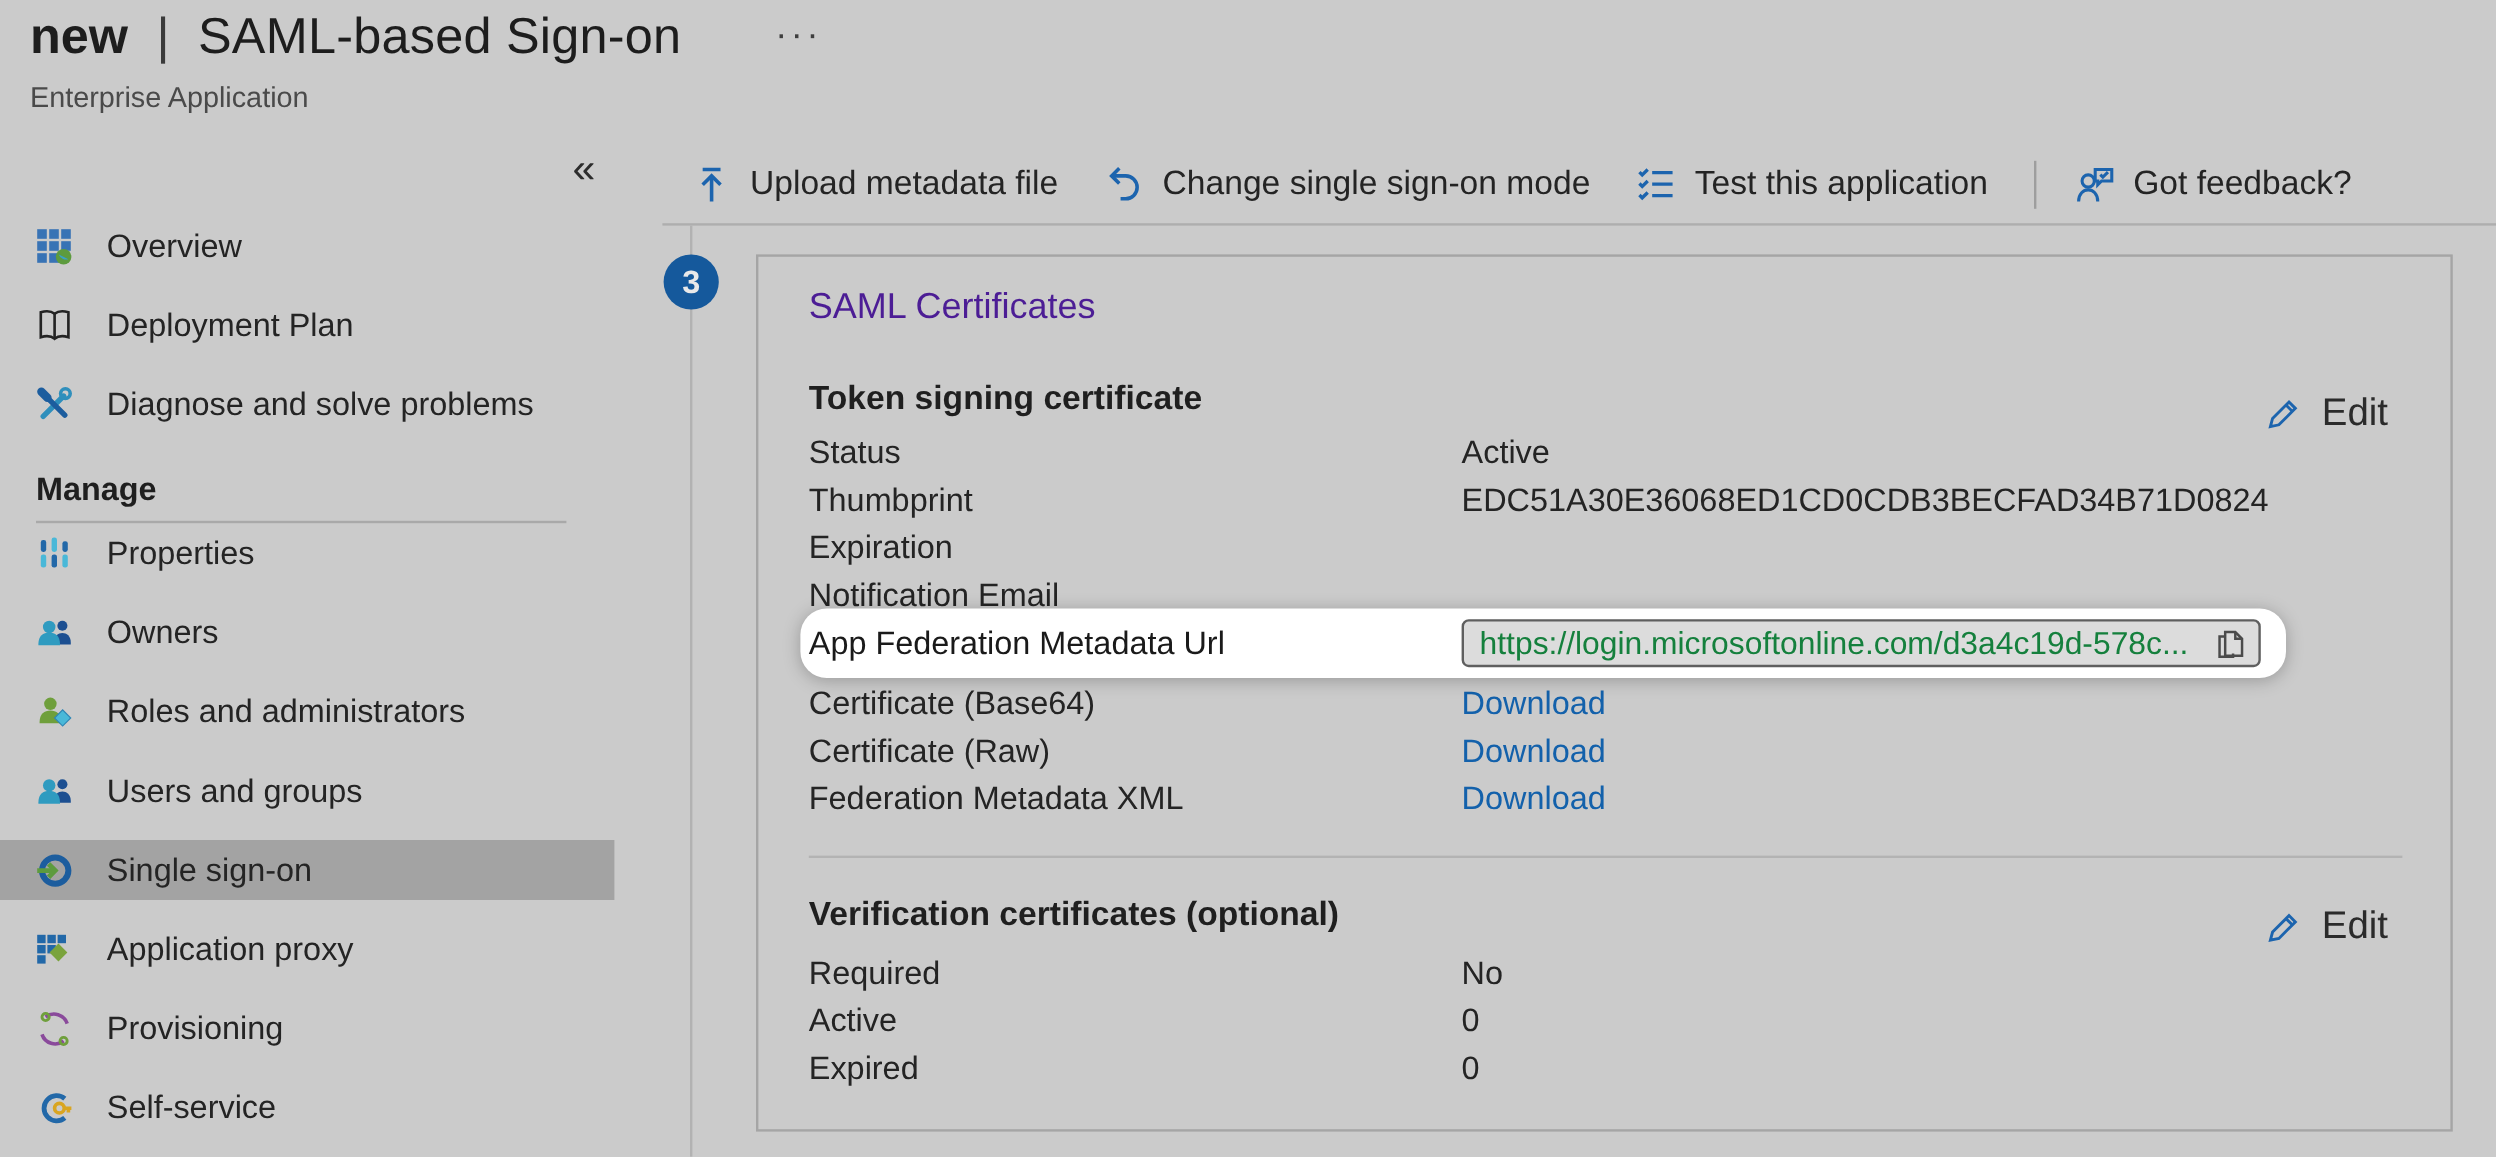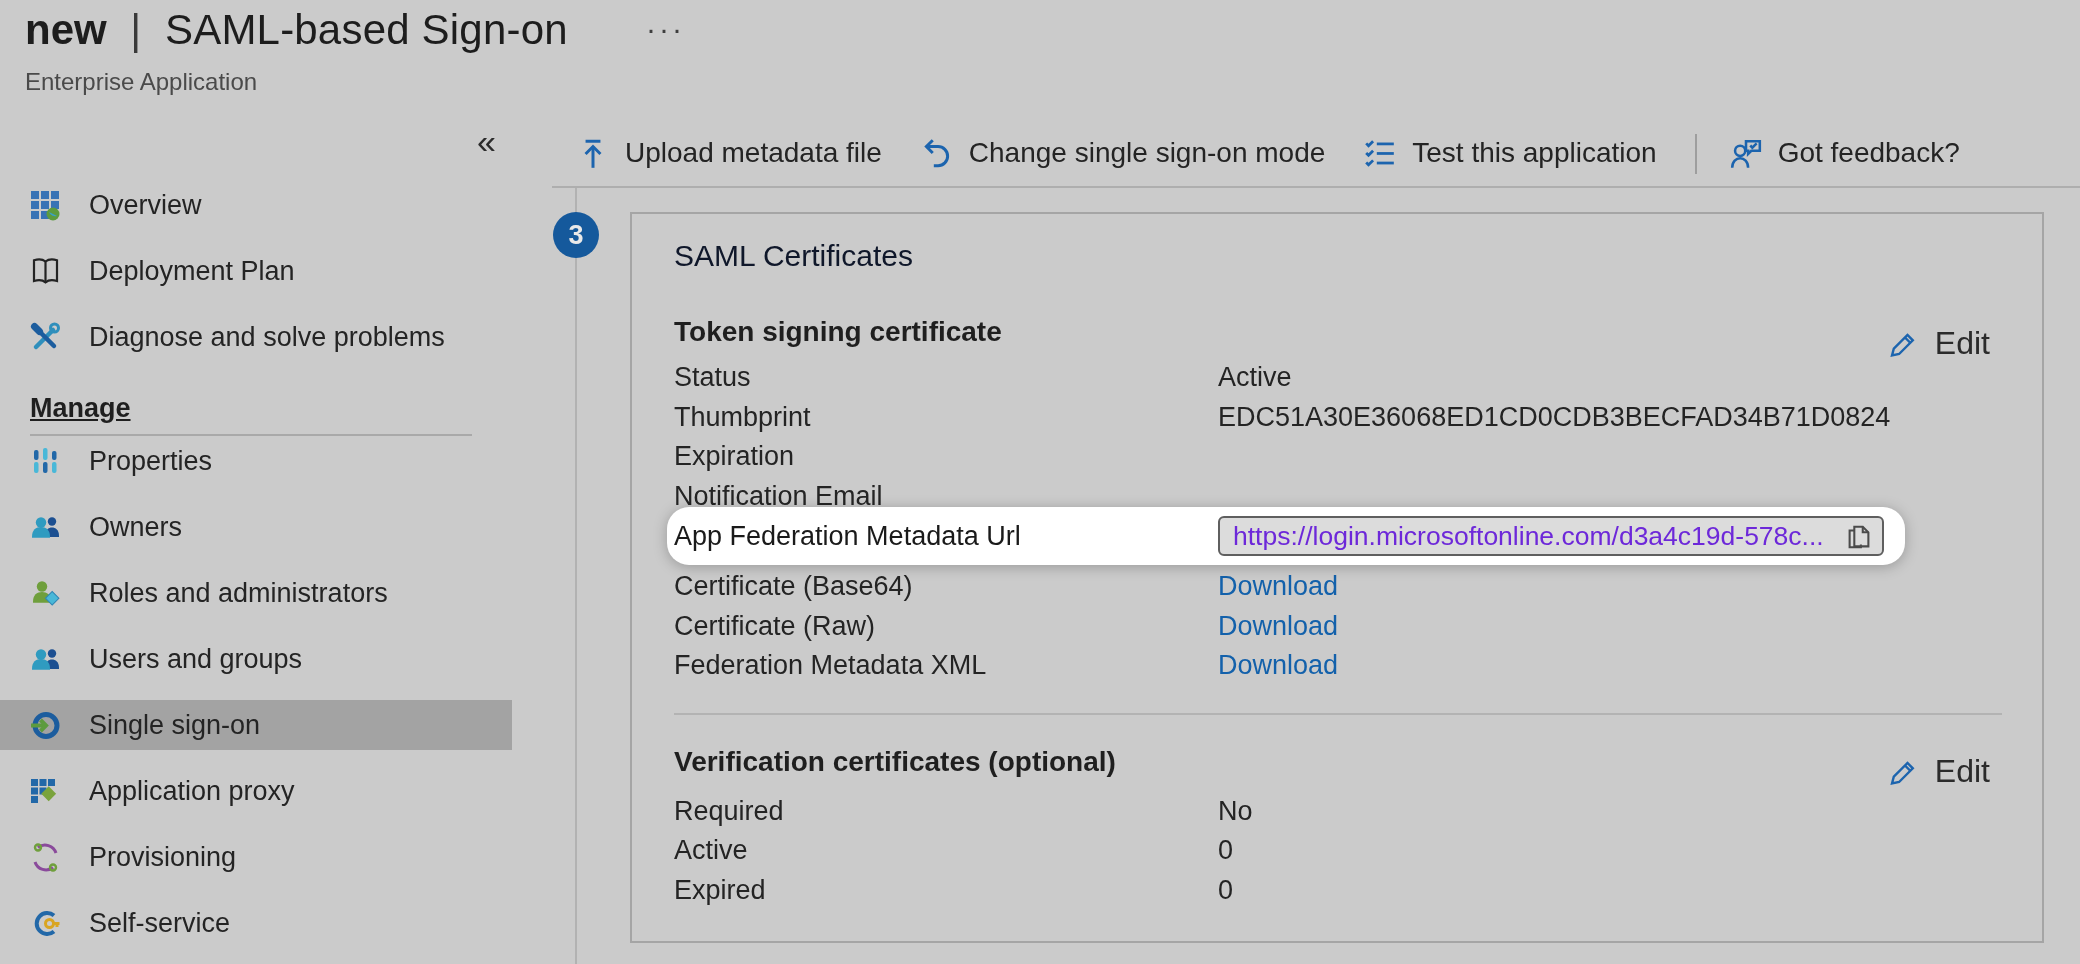--- a/index.html
+++ b/index.html
@@ -15,37 +15,37 @@
   .hdr-more { position:absolute; left:646px; top:12px; font-size:30px; letter-spacing:3px; color:#3e3e3e; cursor:pointer; }
   .hdr-sub { position:absolute; left:25px; top:68px; font-size:24px; color:#4a4a4a; }
 
   
   .sidebar { position:absolute; left:0; top:110px; width:512px; bottom:0; }
   .collapse { position:absolute; right:16px; top:14px; font-size:34px; color:#2c2c2c; cursor:pointer; line-height:1; }
   .nav { position:absolute; left:0; top:70px; width:512px; }
   .nav-item { height:50px; margin-bottom:16px; display:flex; align-items:center; padding-left:30px; gap:28px; font-size:27px; color:#242424; cursor:pointer; }
   .nav-item svg { width:31px; height:31px; flex:0 0 31px; }
   .nav-item.selected { background:#a3a3a3; }
-  .nav-section { margin-top:32px; height:28px; padding-left:30px; font-size:27px; font-weight:700; color:#1f1f1f; display:flex; align-items:center;text-decoration:underline; }
+  .nav-section { margin-top:32px; height:28px; padding-left:30px; font-size:27px; font-weight:700; color:#1f1f1f; display:flex; align-items:center; }
   .nav-divider { margin:12px 0 0 30px; width:442px; border-top:2px solid #a9a9a9; margin-bottom:0; }
 
   
   .toolbar { position:absolute; left:576px; top:128px; height:52px; display:flex; align-items:center; }
   .tb-item { display:flex; align-items:flex-start; gap:15px; font-size:28px; color:#242424; cursor:pointer; padding-right:38px; white-space:nowrap; }
   .tb-item svg { width:34px; height:34px; }
   .tb-sep { width:2px; height:40px; background:#9e9e9e; margin-right:32px; }
   .toolbar-divider { position:absolute; left:552px; right:0; top:186px; height:2px; background:#aeaeae; }
 
   
   .timeline { position:absolute; left:575px; top:188px; bottom:0; width:2px; background:#b2b2b2; }
   .step-badge { position:absolute; left:553px; top:212px; width:46px; height:46px; border-radius:50%; background:#15599c; color:#e9e9e9; font-size:27px; font-weight:700; display:flex; align-items:center; justify-content:center; }
 
   
   .panel { position:absolute; left:630px; top:212px; width:1414px; height:731px; border:2px solid #a5a5a5; padding:24px 40px 0 42px; }
-  .panel-title { font-size:30px; line-height:36px; color:#0f172a; }
+  .panel-title { font-size:30px; line-height:36px; color:#4c1d95; }
   .sec-heading { margin-top:41px; font-size:28px; font-weight:700; line-height:34px; color:#1f1f1f; }
   .rows { margin-top:9px; }
   .row { display:grid; grid-template-columns:544px 1fr; align-items:center; height:39.5px; font-size:27px; }
   .row .lbl { color:#242424; }
   .row .val { color:#242424; white-space:nowrap; }
   .row .dl { color:#1361ab; cursor:pointer; width:max-content; }
   .redacted { width:318px; height:30px;
      background:
        repeating-linear-gradient(90deg, rgba(104,104,104,.85) 0 10px, rgba(168,168,168,.55) 10px 21px, rgba(128,128,128,.8) 21px 31px, rgba(190,190,190,.45) 31px 42px, rgba(112,112,112,.7) 42px 52px),
        repeating-linear-gradient(0deg, #989898 0 10px, #b9b9b9 10px 20px, #a3a3a3 20px 30px);
@@ -58,21 +58,21 @@
   .v-heading { margin-top:30px; font-size:28px; font-weight:700; line-height:34px; color:#1f1f1f; }
   .rows-v { margin-top:13px; }
 
   
   .url-band { position:relative; left:-7px; width:1238px; height:58px; margin-top:-9px; margin-bottom:2px;
       background:#ffffff; border-radius:22px; box-shadow:0 2px 14px rgba(0,0,0,.25);
       display:grid; grid-template-columns:544px 1fr; align-items:center; padding-left:7px; }
   .url-band .lbl { font-size:27px; color:#1a1a1a; }
   .url-input { position:relative; width:666px; height:40px; background:#dcdcdc; border:2px solid #5f5f5f; border-radius:6px;
       display:flex; align-items:center; padding:0 46px 0 13px; }
-  .url-input .url-text { font-size:26.5px; color:#6d28d9; white-space:nowrap; overflow:hidden; }
+  .url-input .url-text { font-size:26.5px; color:#15803d; white-space:nowrap; overflow:hidden; }
   .copy-btn { position:absolute; right:8px; top:4px; width:30px; height:30px; cursor:pointer; }
 </style>
 </head>
 <body>
 
 <div id="screen">
 
   <div class="hdr-title">
     <span class="t-bold">new</span>
     <span class="t-sep">|</span>

